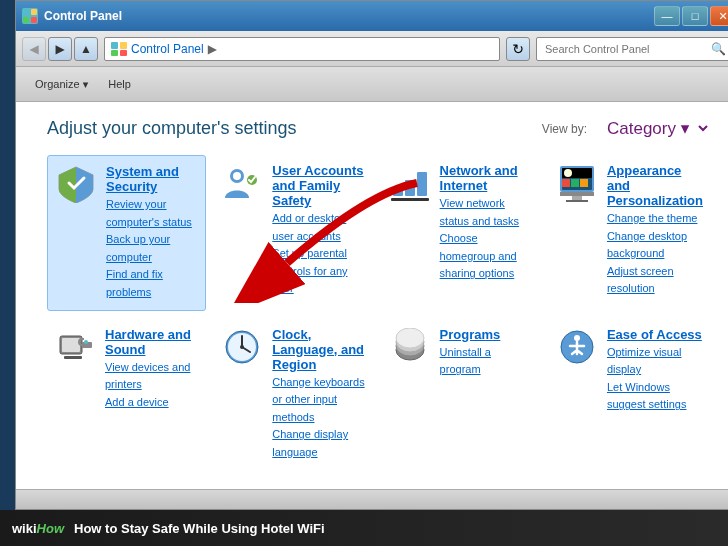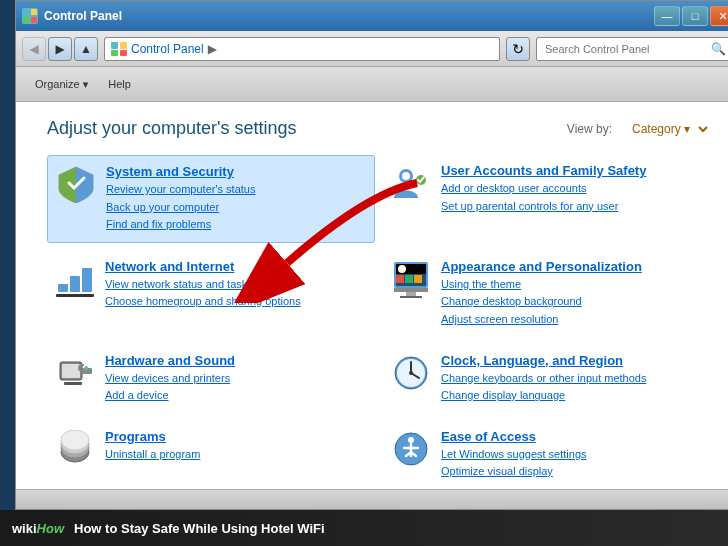--- a/index.html
+++ b/index.html
@@ -229,32 +229,32 @@
       display: flex;
       align-items: center;
       gap: 16px;
       font-size: 12px;
       color: #333;
     }
 
     .view-by-label { color: #666; }
 
     .view-by-select {
-      color: #a16207;
-      cursor: pointer;
-      font-size: 12px;
+      color: #701a75;
+      cursor: pointer;
+      font-size: 17px;
       background: none;
       border: none;
       outline: none;
     }
 
     
     .cp-grid {
       display: grid;
-      grid-template-columns: 1fr 1fr;
+      grid-template-columns: 1fr 1fr 1fr 1fr;
       gap: 8px;
     }
 
     .cp-item {
       display: flex;
       align-items: flex-start;
       gap: 10px;
       padding: 8px;
       border-radius: 3px;
       cursor: pointer;
@@ -465,21 +465,21 @@
               <rect x="14" y="32" width="10" height="4" fill="#aaa"></rect>
               <rect x="8" y="36" width="22" height="2" fill="#666"></rect>
 
               <rect x="4" y="15" width="8" height="8" fill="#e74c3c"></rect>
               <rect x="13" y="15" width="8" height="8" fill="#27ae60"></rect>
               <rect x="22" y="15" width="8" height="8" fill="#f39c12"></rect>
             </svg>
           </div>
           <div class="cp-text">
             <div class="cp-title">Appearance and Personalization</div>
-            <span class="cp-link">Using the theme</span>
+            <span class="cp-link">Change the theme</span>
             <span class="cp-link">Change desktop background</span>
             <span class="cp-link">Adjust screen resolution</span>
           </div>
         </div>
 
         <div class="cp-item">
           <div class="cp-icon">
             <svg width="38" height="38" viewBox="0 0 38 38">
               <rect x="4" y="8" width="22" height="18" rx="2" fill="#888" stroke="#555" stroke-width="1"></rect>
               <rect x="6" y="10" width="18" height="14" rx="1" fill="#ddd"></rect>
@@ -531,22 +531,22 @@
         <div class="cp-item">
           <div class="cp-icon">
             <svg width="38" height="38" viewBox="0 0 38 38">
               <circle cx="19" cy="19" r="16" fill="#5b9bd5" stroke="#2a6aa0" stroke-width="1"></circle>
               <circle cx="19" cy="10" r="3" fill="white"></circle>
               <path d="M19 14 L19 26 M12 18 L26 18 M14 26 L19 22 L24 26" stroke="white" stroke-width="2.5" fill="none" stroke-linecap="round"></path>
             </svg>
           </div>
           <div class="cp-text">
             <div class="cp-title">Ease of Access</div>
+            <span class="cp-link">Optimize visual display</span>
             <span class="cp-link">Let Windows suggest settings</span>
-            <span class="cp-link">Optimize visual display</span>
           </div>
         </div>
 
       </div>
 
       <svg style="position:absolute;top:55px;left:160px;width:220px;height:130px;pointer-events:none;z-index:10;" viewBox="0 0 220 130">
         <defs>
           <marker id="arrowhead" markerWidth="10" markerHeight="7" refX="0" refY="3.5" orient="auto">
             <polygon points="0 0, 10 3.5, 0 7" fill="#cc0000"></polygon>
           </marker>

